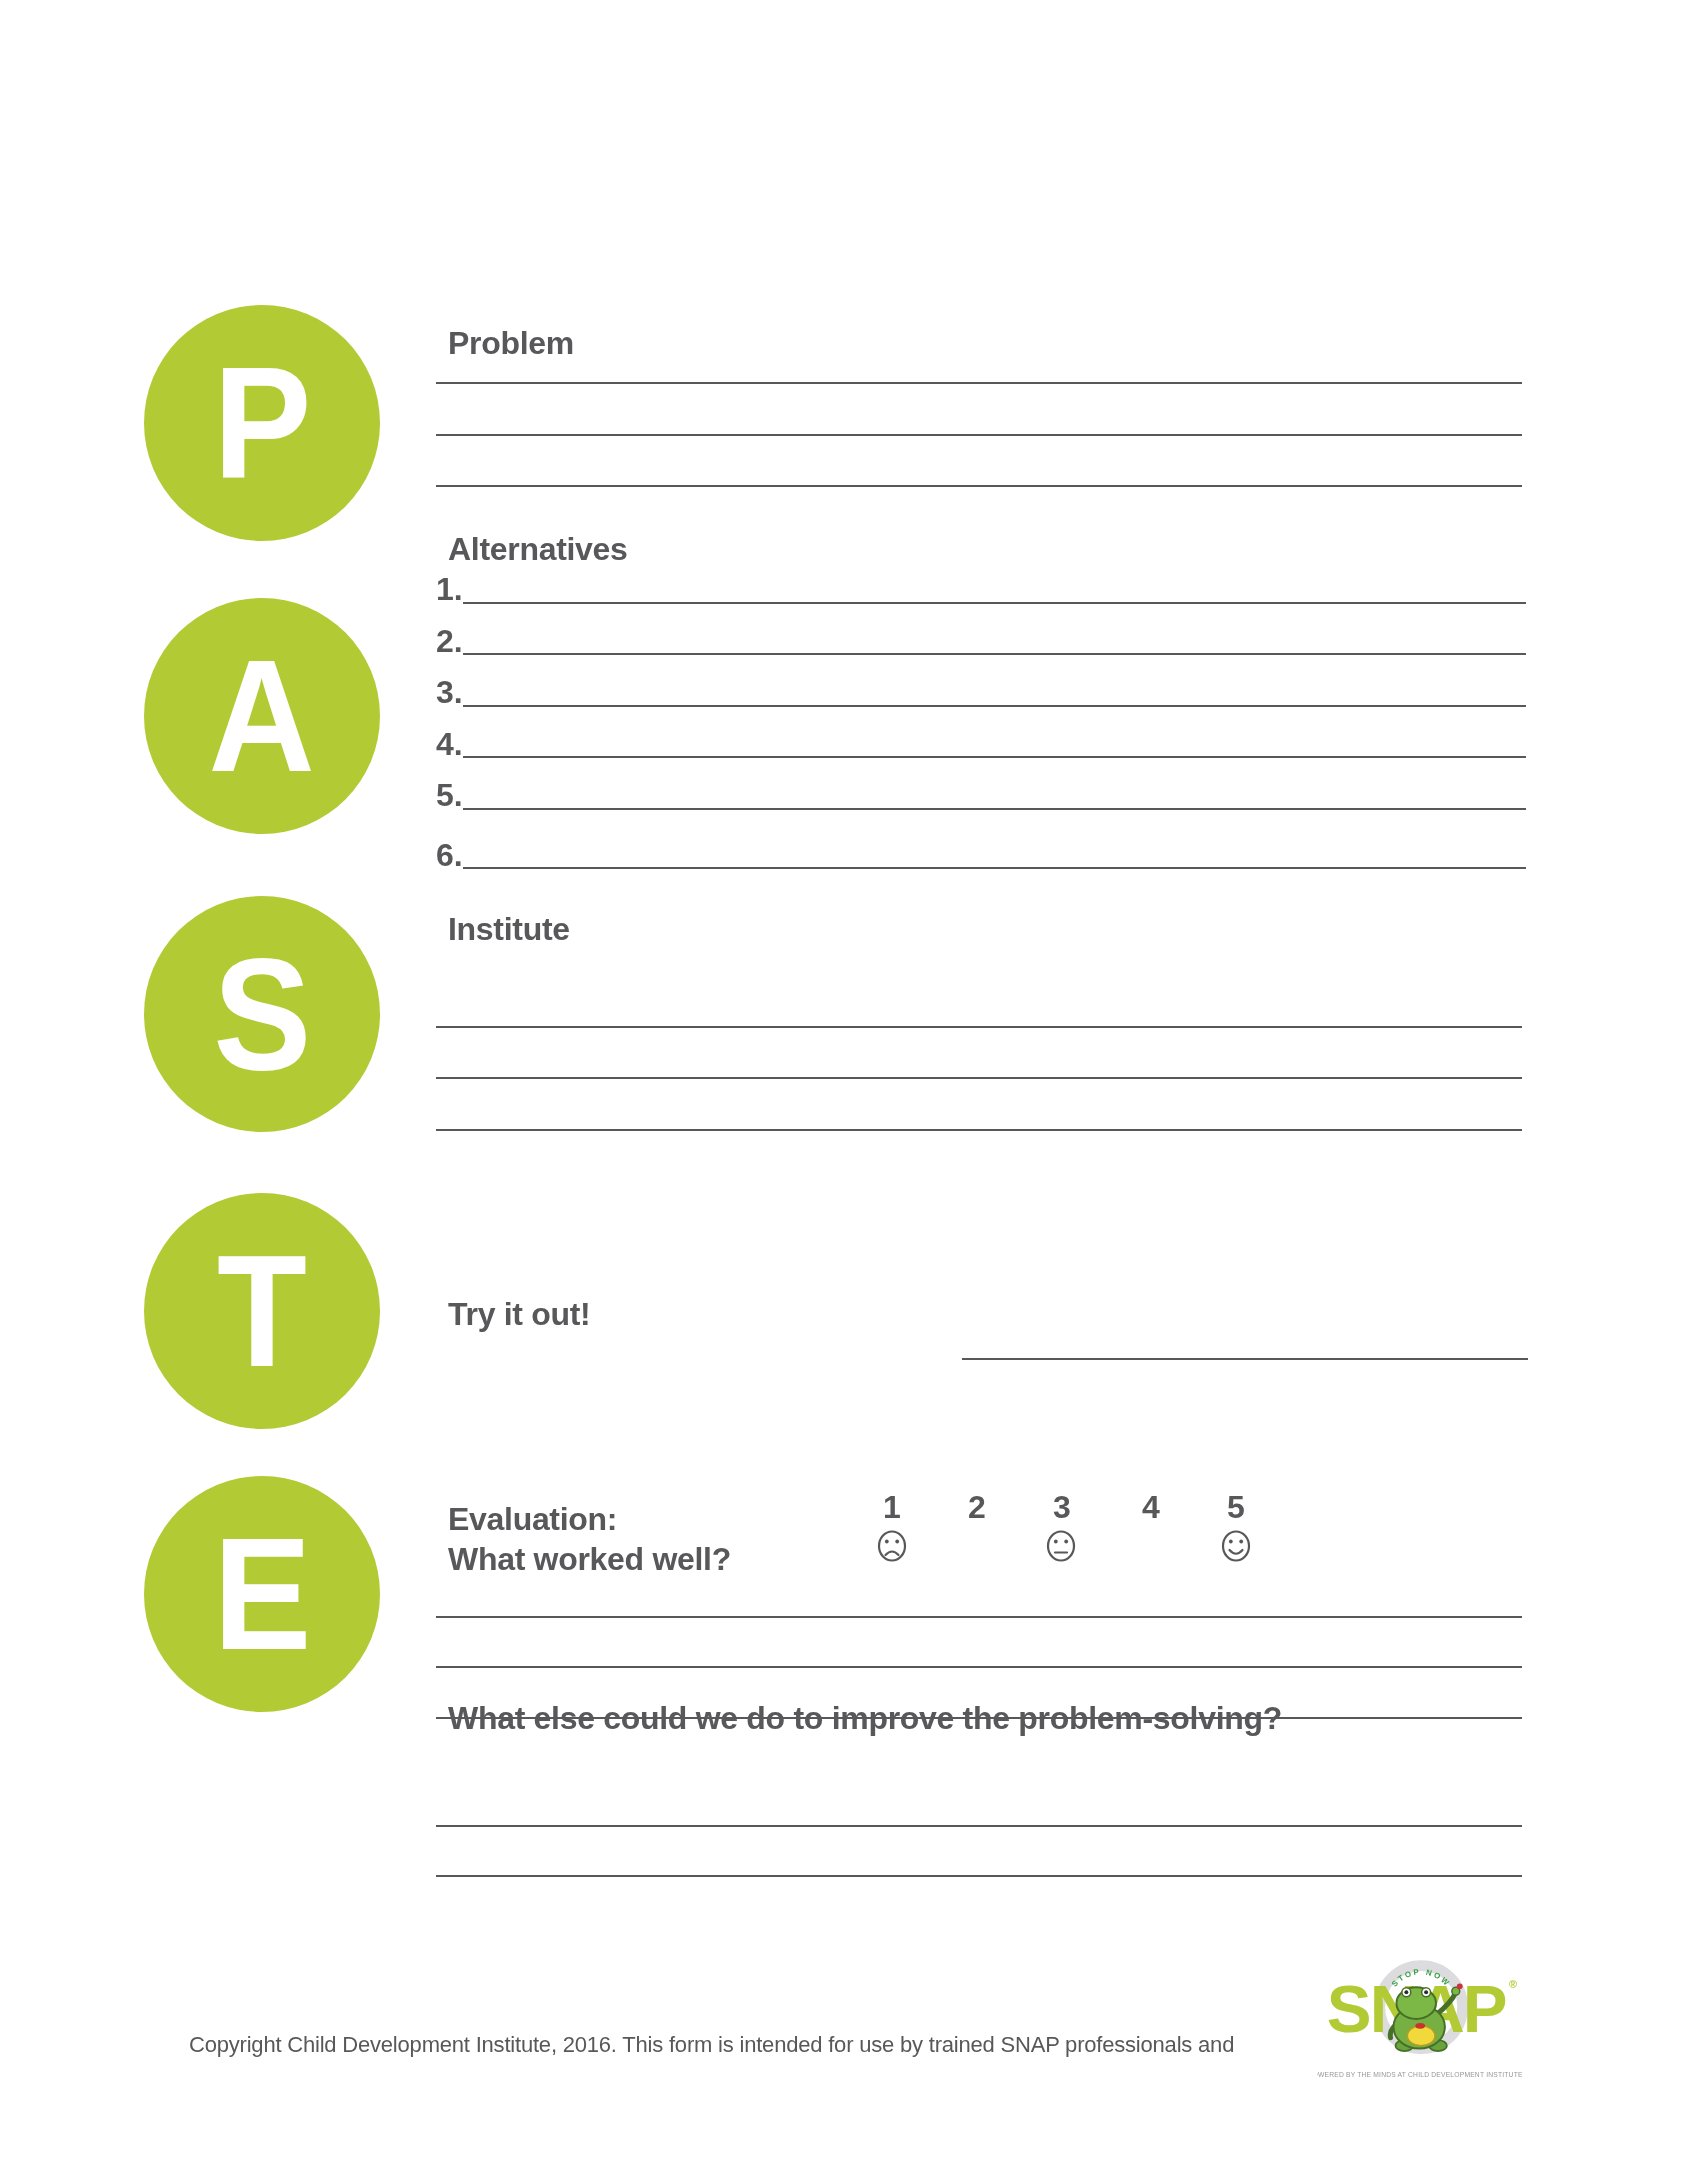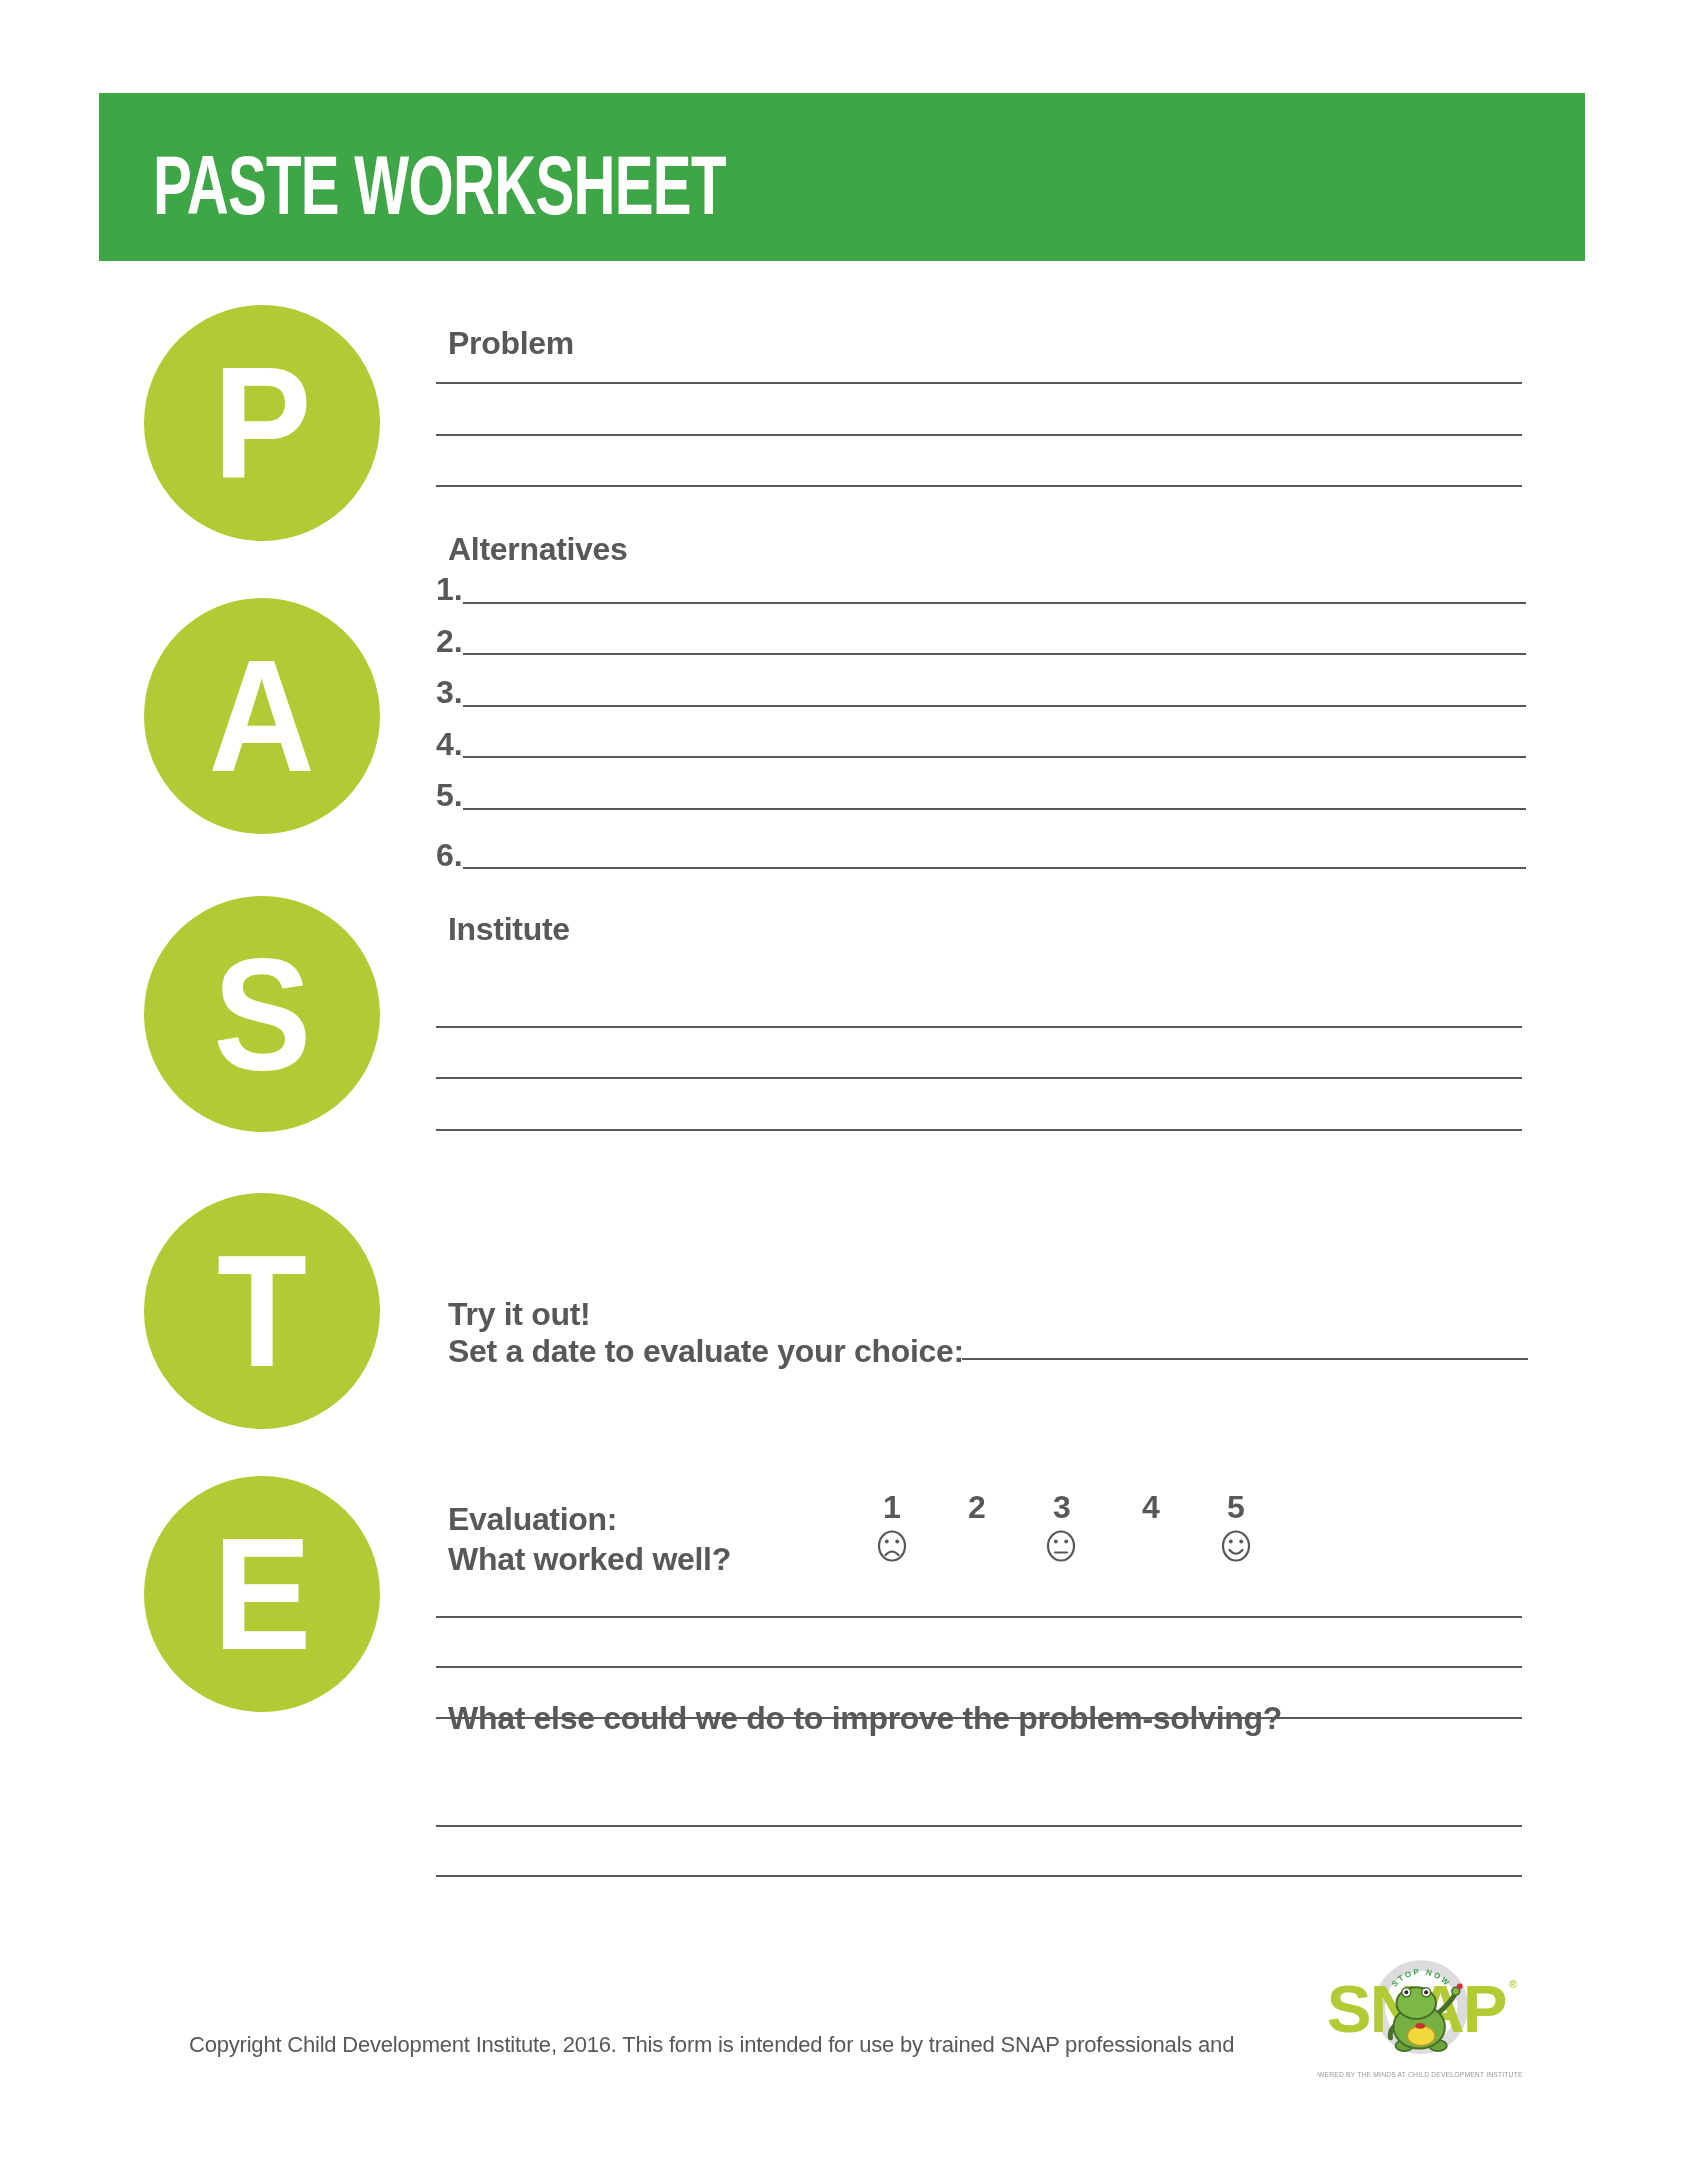--- a/index.html
+++ b/index.html
@@ -28,23 +28,20 @@
   
   .footer{position:absolute;left:150px;top:2031px;color:#58585A;font-size:22px;
           line-height:27px;letter-spacing:-0.2px;margin-left:39px;}
   .logo{position:absolute;left:1317px;top:1931px;width:238px;height:168px;}
 </style>
 </head>
 <body>
 
 <div class="page">
 
-  <div class="banner">
-    <h1>PASTE WORKSHEET</h1>
-  </div>
 
   <div class="circle" style="top:305px">
       <span>P</span>
     </div>
   <div class="circle" style="top:598px">
       <span>A</span>
     </div>
   <div class="circle" style="top:896px">
       <span>S</span>
     </div>
@@ -73,21 +70,20 @@
   <div class="aline" style="top:808px"></div>
   <span class="num" style="top:837px">6.</span>
   <div class="aline" style="top:867px"></div>
 
   <p class="lbl" style="top:899px">Institute</p>
   <div class="wline" style="top:1026px"></div>
   <div class="wline" style="top:1077px"></div>
   <div class="wline" style="top:1129px"></div>
 
   <p class="lbl" style="top:1284px">Try it out!</p>
-  <p class="lbl" style="top:1321px">Set a date to evaluate your choice:</p>
   <div class="dline" style="top:1358px"></div>
 
   <p class="lbl" style="top:1489px">Evaluation:</p>
   <span class="scale-num" style="left:872px;top:1489px">1</span>
   <span class="scale-num" style="left:957px;top:1489px">2</span>
   <span class="scale-num" style="left:1042px;top:1489px">3</span>
   <span class="scale-num" style="left:1131px;top:1489px">4</span>
   <span class="scale-num" style="left:1216px;top:1489px">5</span>
 
   <p class="lbl" style="top:1529px">What worked well?</p>

